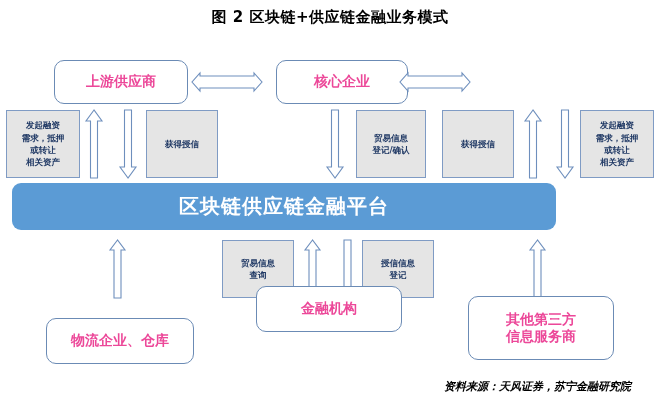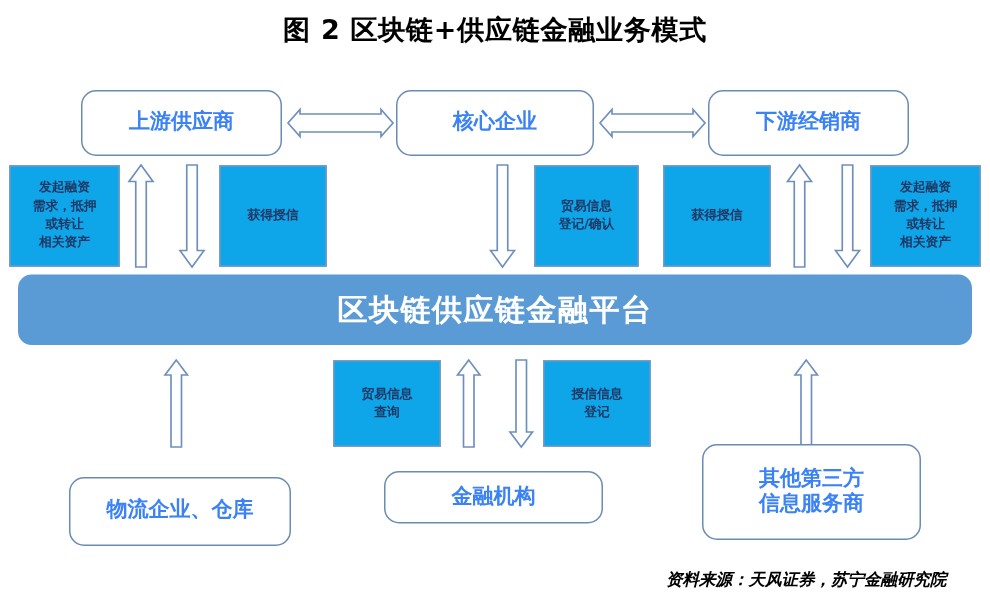--- a/index.html
+++ b/index.html
@@ -8,43 +8,43 @@
     background:#ffffff;
     font-family:"DejaVu Sans","Liberation Sans",sans-serif;
     overflow:hidden;
     position:relative;
   }
   #stage{position:absolute;left:0;top:0;width:660px;height:400px;}
 
   .title{
     position:absolute;left:0;top:8px;width:660px;
     text-align:center;
-    font-size:18px;font-weight:700;color:#000000;
+    font-size:15px;font-weight:700;color:#000000;
     letter-spacing:0.5px;
   }
 
   
   .entity{
     position:absolute;
     box-sizing:border-box;
     border:1.3px solid #6b8bb5;
     border-radius:10px;
     background:#ffffff;
     display:flex;align-items:center;justify-content:center;
     text-align:center;
-    font-size:14px;font-weight:700;color:#3b82f6;
+    font-size:14px;font-weight:700;color:#ec4899;
     line-height:1.25;
   }
 
   
   .note{
     position:absolute;
     box-sizing:border-box;
     border:1px solid #7f9bc4;
-    background:#0ea5e9;
+    background:#e5e5e5;
     display:flex;align-items:center;justify-content:center;
     text-align:center;
     font-size:8.5px;font-weight:700;color:#1f3864;
     line-height:1.45;
     white-space:pre-line;
     padding:1px;
   }
 
   
   .platform{
@@ -67,23 +67,22 @@
 </style>
 </head>
 <body>
 
 <div id="stage">
 
   <div class="title">图 2  区块链+供应链金融业务模式</div>
 
   <div class="entity" style="left:54px;top:60px;width:134px;height:44px;">上游供应商</div>
 
-  <div class="entity" style="left:264px;top:60px;width:132px;height:44px;">核心企业</div>
+  <div class="entity" style="left:276px;top:60px;width:132px;height:44px;">核心企业</div>
 
-  <div class="entity" style="left:472px;top:60px;width:134px;height:44px;">下游经销商</div>
 
   <div class="arrow" style="left:192px;top:73px;">
     <svg width="70" height="18" viewBox="0 0 70 18">
       <polygon points="8,3 8,0 0,9 8,18 8,15 62,15 62,18 70,9 62,0 62,3" fill="#ffffff" stroke="#6e8fbd" stroke-width="1.1"></polygon>
     </svg>
   </div>
   <div class="arrow" style="left:400px;top:73px;">
     <svg width="70" height="18" viewBox="0 0 70 18">
       <polygon points="8,3 8,0 0,9 8,18 8,15 62,15 62,18 70,9 62,0 62,3" fill="#ffffff" stroke="#6e8fbd" stroke-width="1.1"></polygon>
     </svg>
@@ -128,21 +127,21 @@
     <svg width="16" height="68" viewBox="0 0 16 68">
       <polygon points="8,0 0,11 4.5,11 4.5,68 11.5,68 11.5,11 16,11" fill="#ffffff" stroke="#6e8fbd" stroke-width="1.1"></polygon>
     </svg>
   </div>
   <div class="arrow" style="left:557px;top:110px;">
     <svg width="16" height="68" viewBox="0 0 16 68">
       <polygon points="8,68 0,57 4.5,57 4.5,0 11.5,0 11.5,57 16,57" fill="#ffffff" stroke="#6e8fbd" stroke-width="1.1"></polygon>
     </svg>
   </div>
 
-  <div class="platform" style="left:12px;top:183px;width:636px;height:47px;background:#5B9BD5;">区块链供应链金融平台</div>
+  <div class="platform" style="left:12px;top:183px;width:544px;height:47px;background:#5B9BD5;">区块链供应链金融平台</div>
 
 
   <div class="note" style="left:222px;top:240px;width:72px;height:58px;">贸易信息
 查询</div>
 
   <div class="note" style="left:362px;top:240px;width:72px;height:58px;">授信信息
 登记</div>
 
 
   <div class="arrow" style="left:110px;top:240px;">
@@ -164,20 +163,20 @@
   </div>
 
   <div class="arrow" style="left:530px;top:240px;">
     <svg width="15" height="58" viewBox="0 0 15 58">
       <polygon points="7.5,0 0,10 4,10 4,58 11,58 11,10 15,10" fill="#ffffff" stroke="#6e8fbd" stroke-width="1.1"></polygon>
     </svg>
   </div>
 
   <div class="entity" style="left:46px;top:302px;width:148px;height:46px;margin-top:16px;">物流企业、仓库</div>
 
-  <div class="entity" style="left:256px;top:314px;width:146px;height:35px;">金融机构</div>
+  <div class="entity" style="left:256px;top:286px;width:146px;height:46px;">金融机构</div>
 
   <div class="entity" style="left:468px;top:296px;width:146px;height:64px;white-space:pre-line;">其他第三方
 信息服务商</div>
 
   <div class="source">资料来源：天风证券，苏宁金融研究院</div>
 
 </div>
 
 </body></html>

